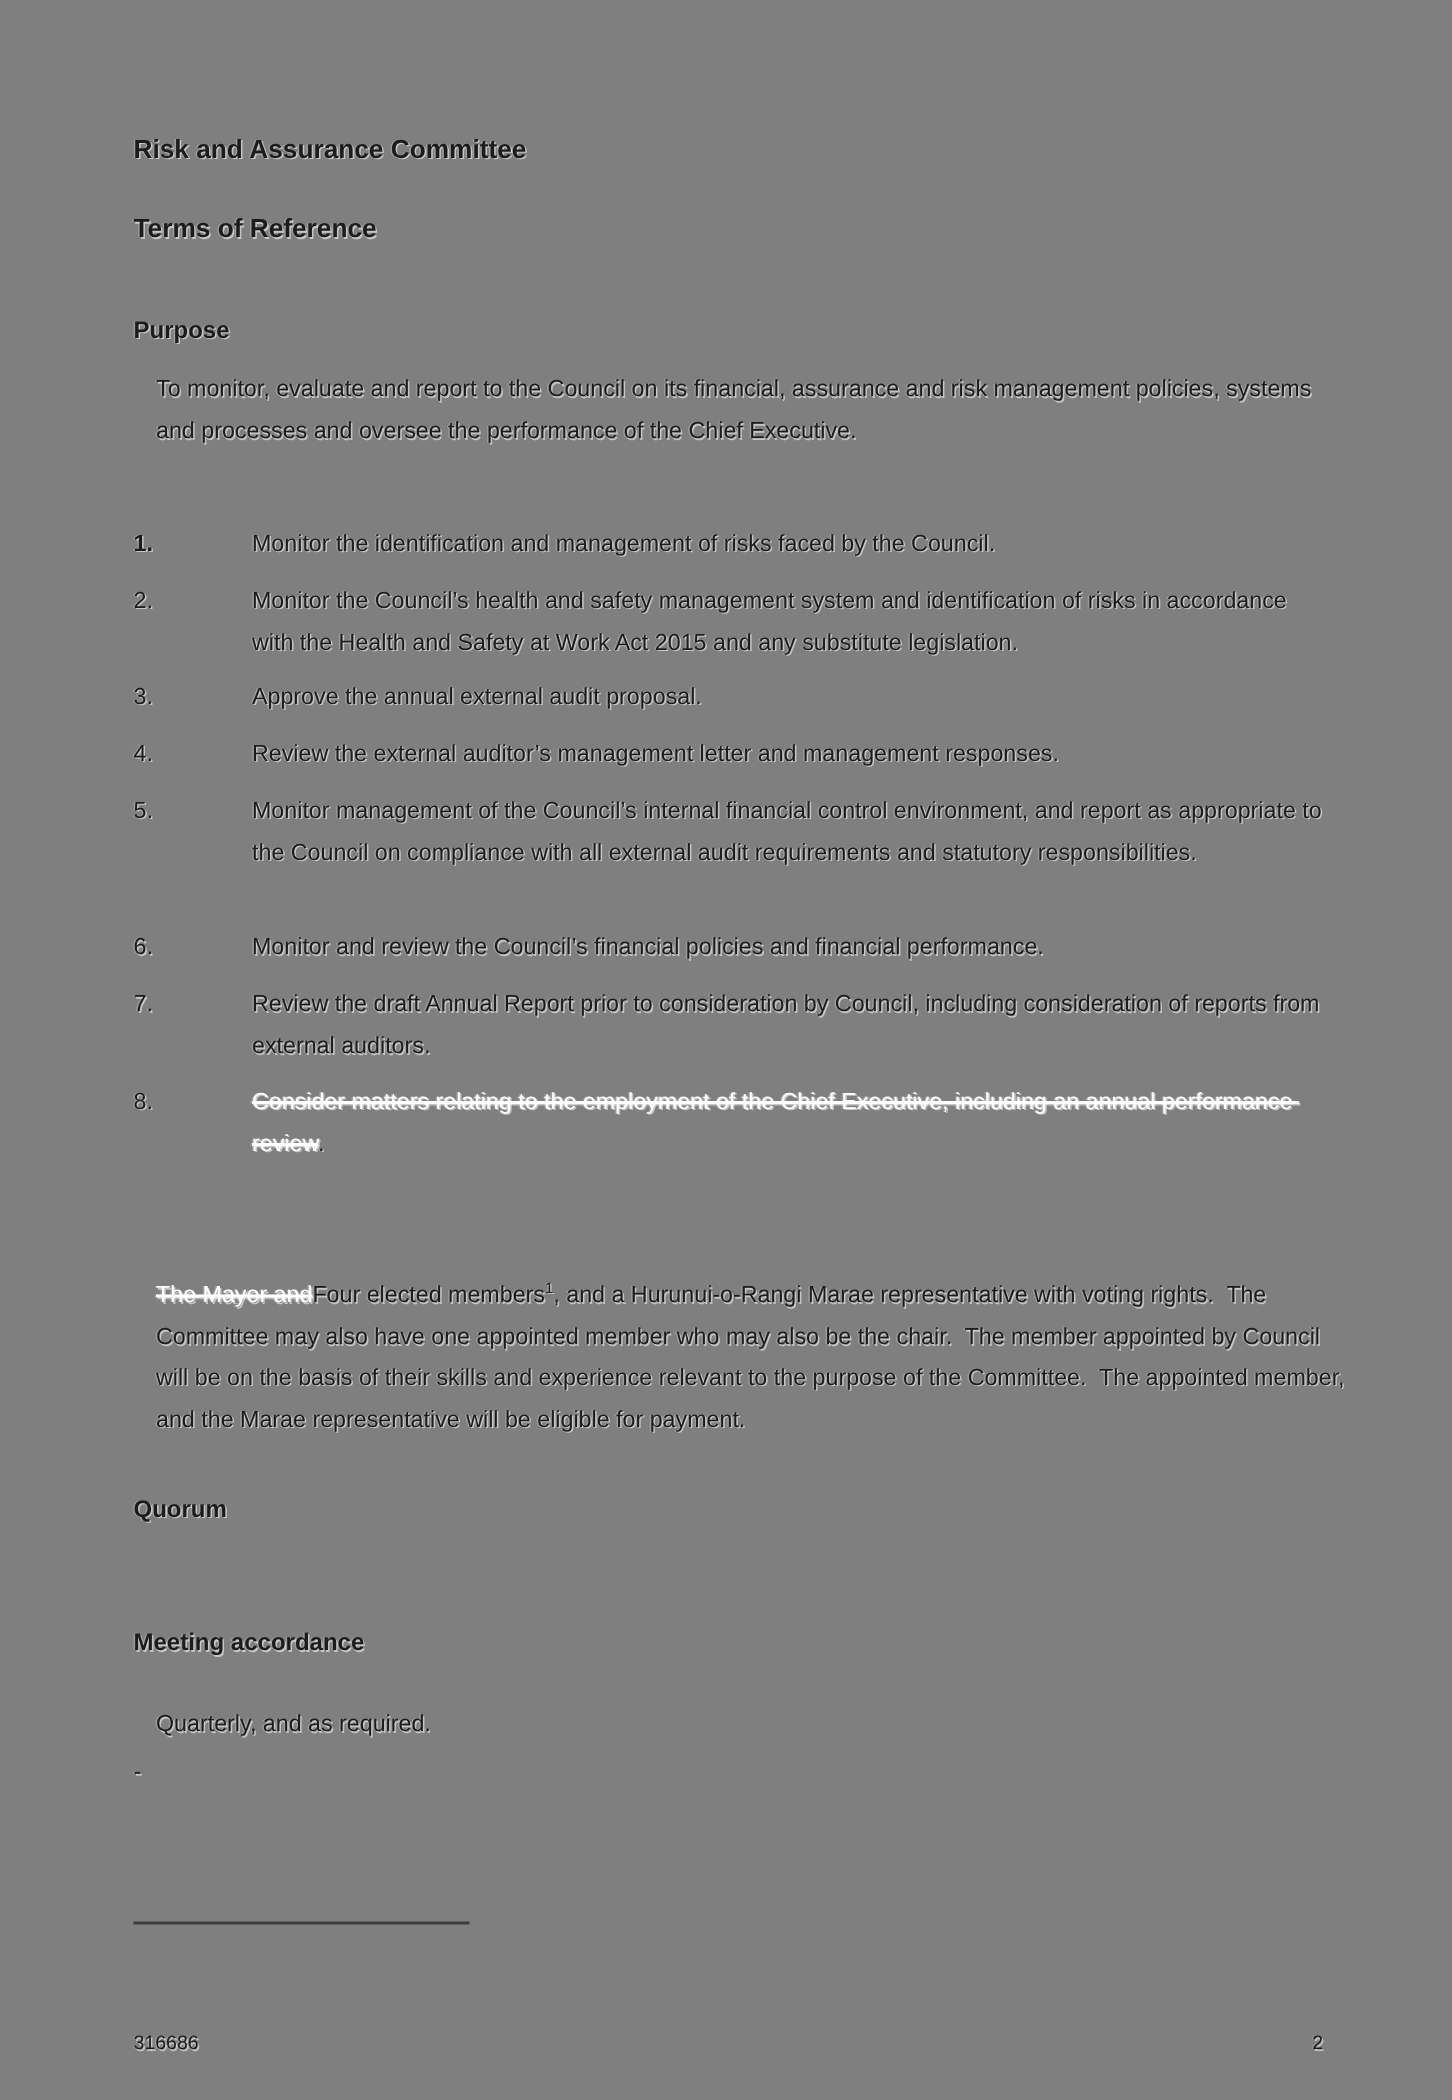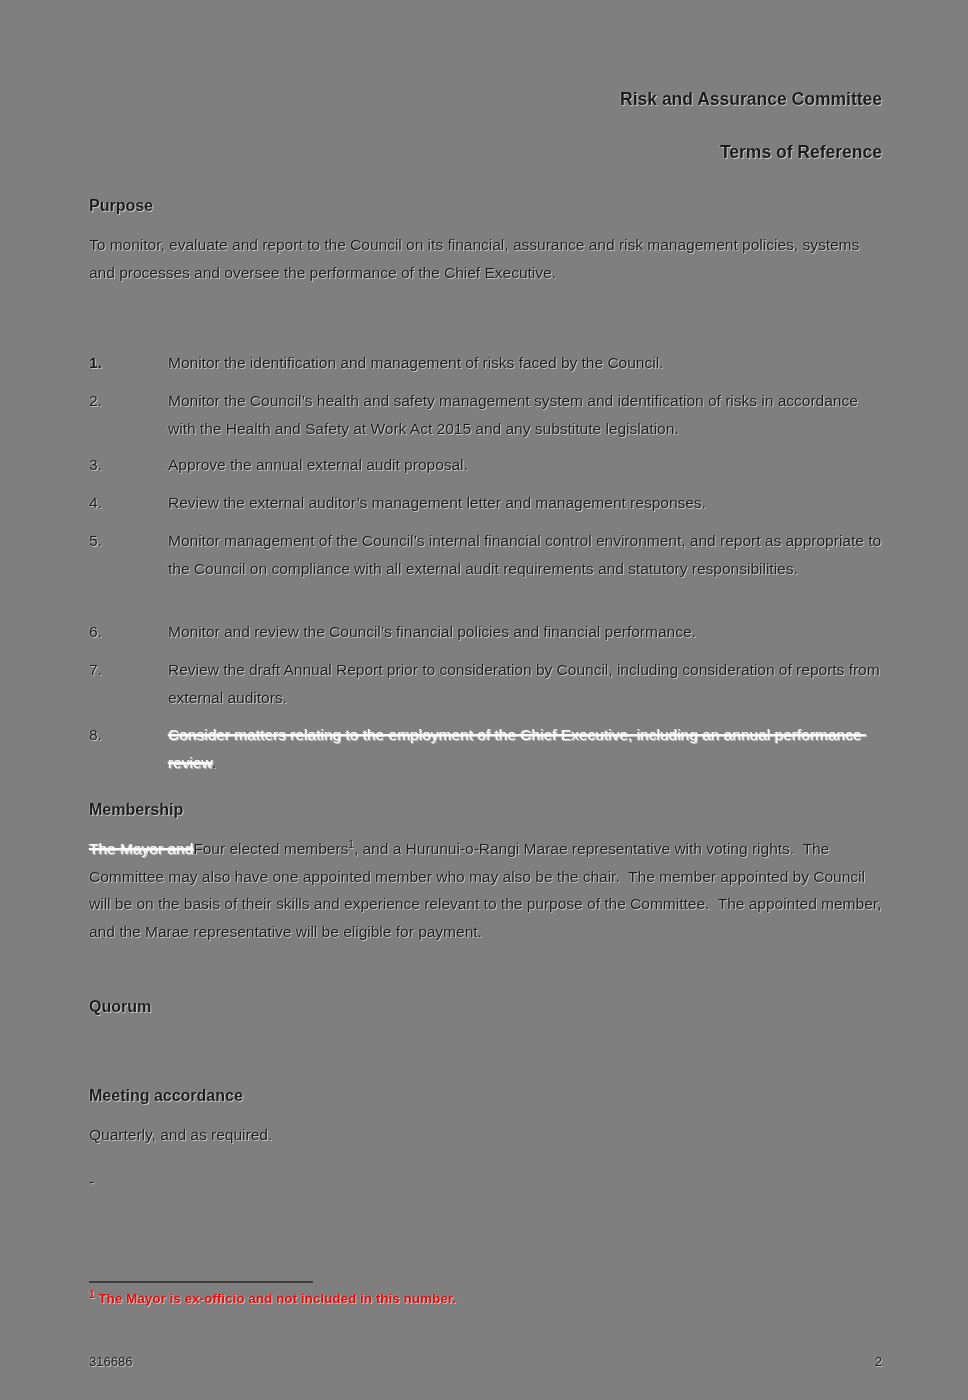--- a/index.html
+++ b/index.html
@@ -12,36 +12,36 @@
     width: 968px;
     height: 1400px;
     background: #7f7f7f;
     overflow: hidden;
     color: #1c1c1c;
   }
   .abs { position: absolute; left: 89px; width: 793px; }
   .halo { text-shadow: 1px 1px 0 rgba(255,255,255,0.55), -1px 0 0 rgba(255,255,255,0.22); }
 
   .title, .subtitle {
-    text-align: right;
+    text-align: left;
     font-size: 17.5px;
     font-weight: bold;
     line-height: 22px;
     margin: 0;
   }
   .heading {
     font-size: 16px;
     font-weight: bold;
     line-height: 20px;
     margin: 0;
   }
   .body-text {
     font-size: 15.5px;
     line-height: 27.5px;
-    margin: 0;
+    margin: 15px;
     white-space: pre-wrap;
   }
   .list-item { display: flex; }
   .num {
     flex: 0 0 31px;
     font-size: 15.5px;
     line-height: 27.5px;
   }
   .num.bold { font-weight: bold; }
   .li-text {
@@ -86,21 +86,21 @@
 </style>
 </head>
 <body>
 
 <div class="page">
 
   <h1 class="title abs halo" style="top:88px">Risk and Assurance Committee</h1>
 
   <h2 class="subtitle abs halo" style="top:141px">Terms of Reference</h2>
 
-  <h3 class="heading abs halo" style="top:196px">Purpose</h3>
+  <h3 class="heading abs halo" style="top:211px">Purpose</h3>
 
   <p class="body-text abs halo" style="top:231px">To monitor, evaluate and report to the Council on its financial, assurance and risk management policies, systems and processes and oversee the performance of the Chief Executive.</p>
 
 
   <div class="list-item abs halo" style="top:349px">
     <span class="num bold">1.</span>
     <span class="li-text">Monitor the identification and management of risks faced by the Council.</span>
   </div>
 
   <div class="list-item abs halo" style="top:387px">
@@ -131,33 +131,31 @@
   <div class="list-item abs halo" style="top:656px">
     <span class="num">7.</span>
     <span class="li-text">Review the draft Annual Report prior to consideration by Council, including consideration of reports from external auditors.</span>
   </div>
 
   <div class="list-item abs halo" style="top:721px">
     <span class="num">8.</span>
     <span class="li-text"><span class="del">Consider matters relating to the employment of the Chief Executive, including an annual performance review</span><span>.</span></span>
   </div>
 
-  <h3 class="heading abs halo" style="top:800px">Membership</h3>
 
   <p class="body-text abs halo" style="top:835px"><span class="del">The Mayor and</span><span>Four elected members</span><sup class="fn-ref">1</sup><span>, and a Hurunui-o-Rangi Marae representative with voting rights.  The Committee may also have one appointed member who may also be the chair.  The member appointed by Council will be on the basis of their skills and experience relevant to the purpose of the Committee.  The appointed member, and the Marae representative will be eligible for payment.</span></p>
 
   <h3 class="heading abs halo" style="top:997px">Quorum</h3>
 
 
   <h3 class="heading abs halo" style="top:1086px">Meeting accordance</h3>
 
   <p class="body-text abs halo" style="top:1121px">Quarterly, and as required.</p>
 
   <span class="stray-mark abs halo" style="top:1174px">-</span>
 
   <div class="fn-sep"></div>
 
-  <p class="footnote abs halo" style="top:1290px"><sup class="fn-ref">1</sup><span> The Mayor is ex-officio and not included in this number.</span></p>
 
   <div class="footer-left halo">316686</div>
   <div class="footer-right halo">2</div>
 
 </div>
 
 </body></html>

